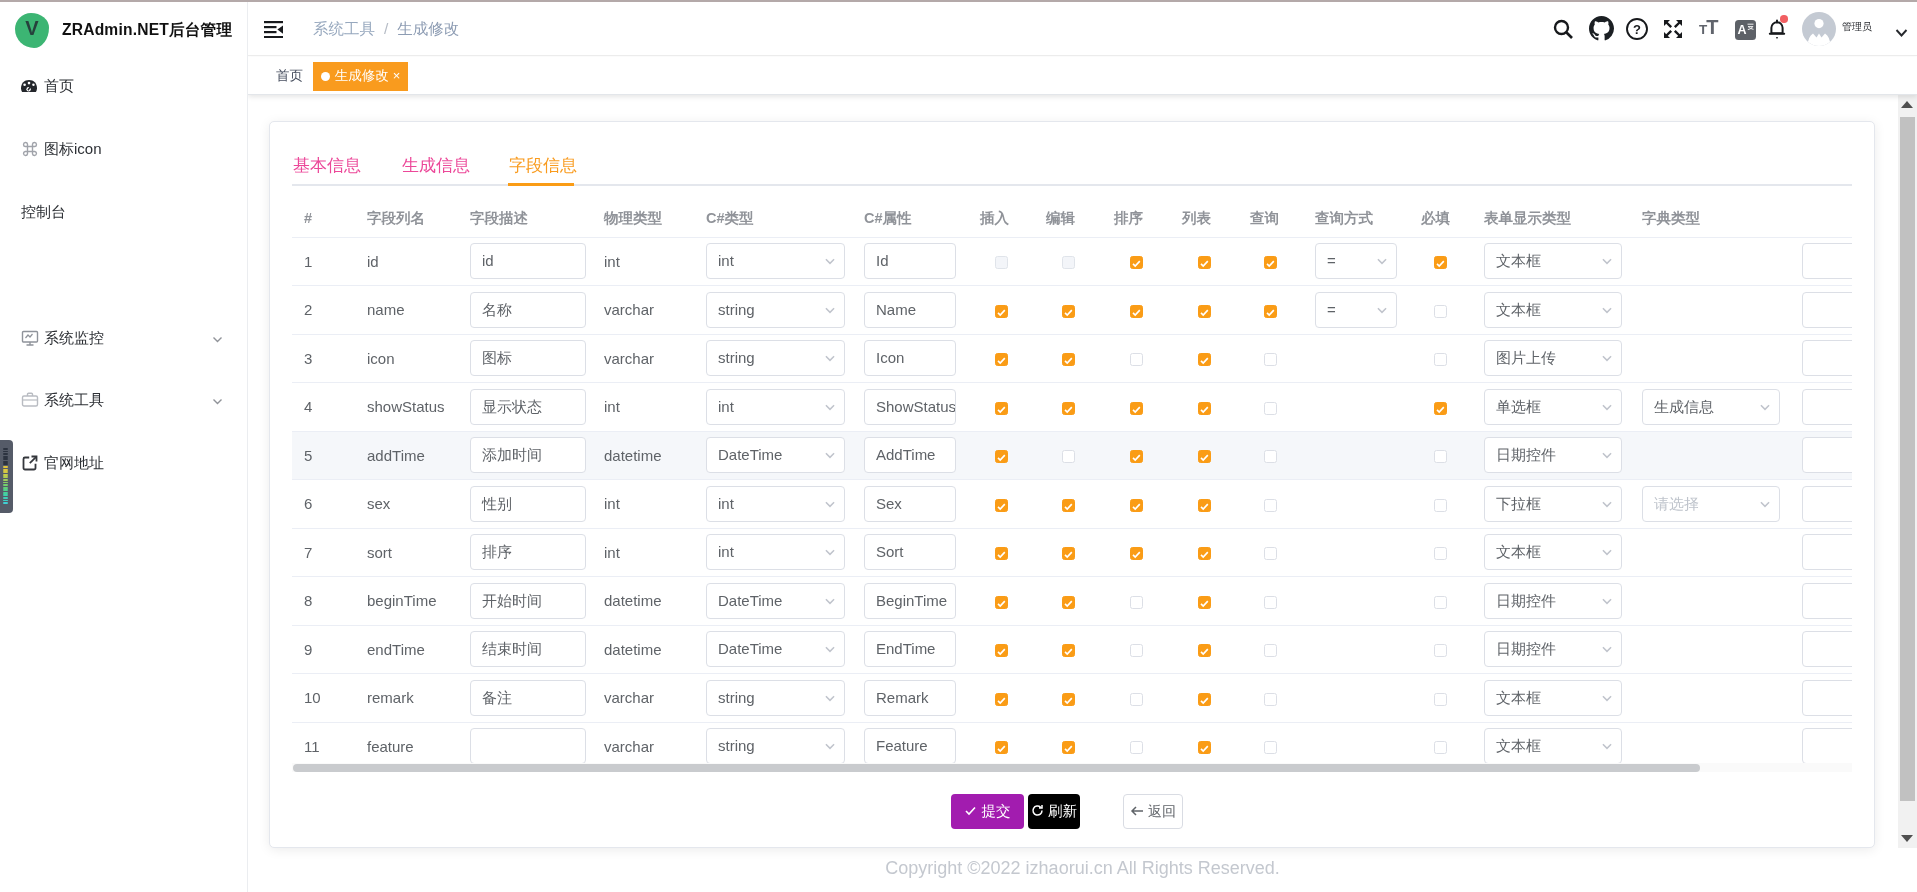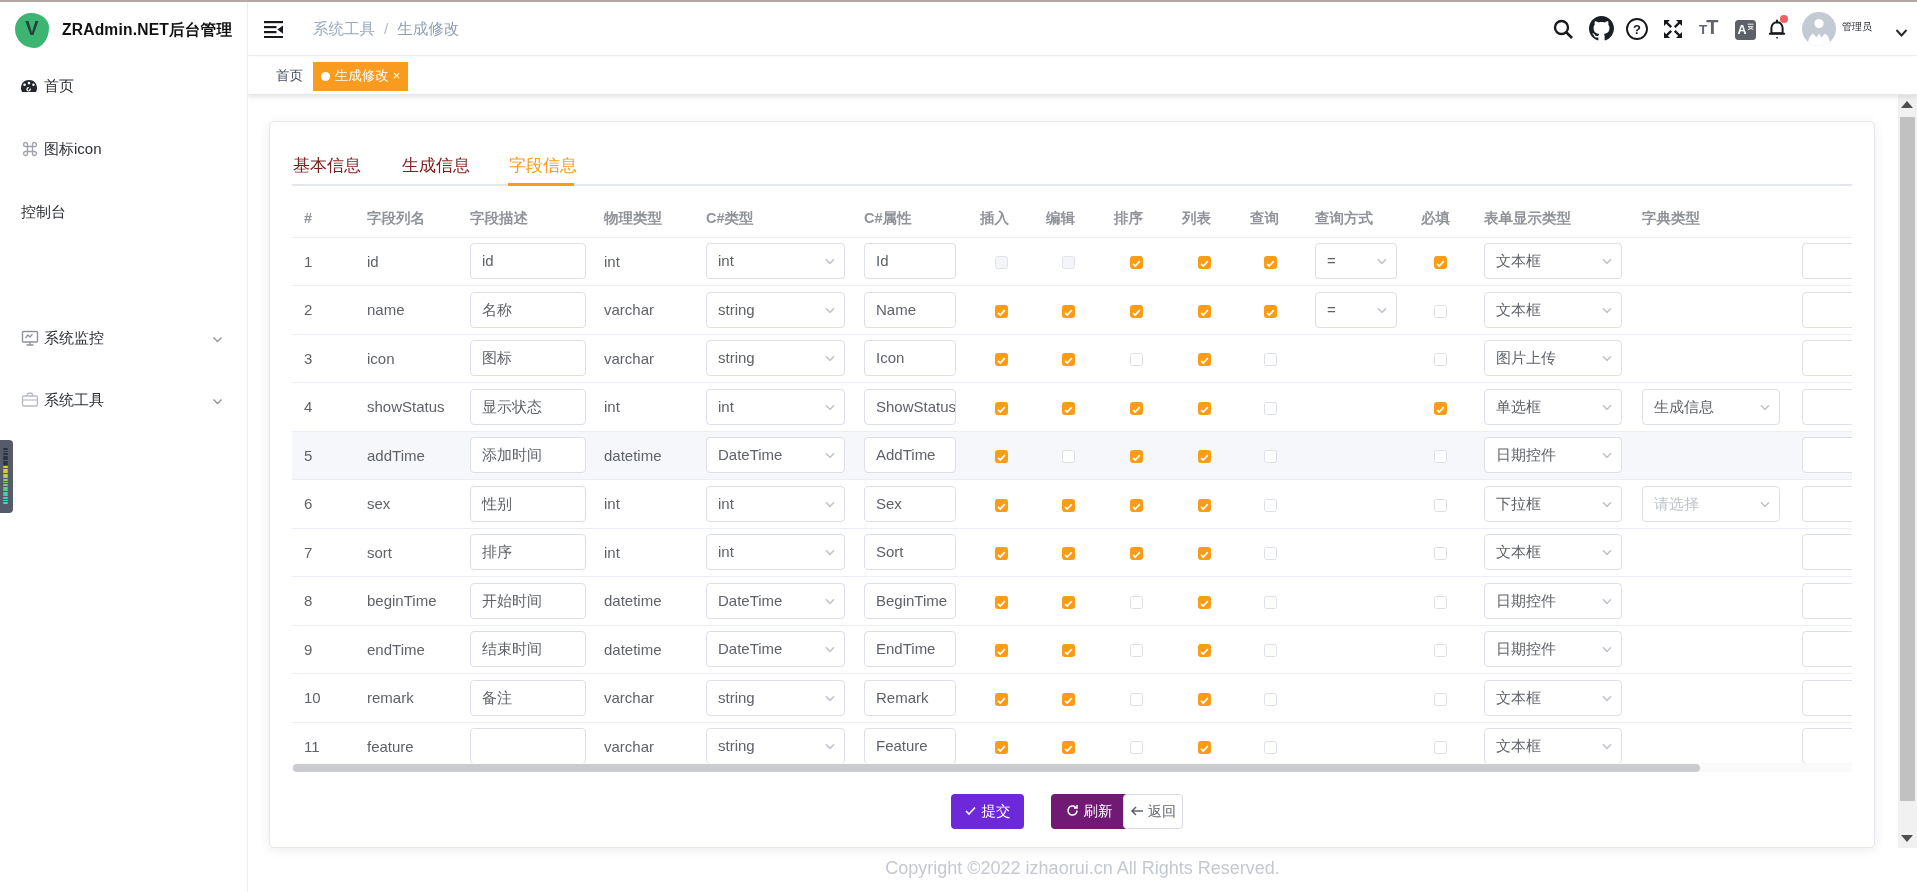--- a/index.html
+++ b/index.html
@@ -32,21 +32,21 @@
 #tagsbar{position:absolute;left:248px;top:57px;width:1669px;height:38px;background:#fff;border-bottom:1px solid #e3e6ea;box-shadow:0 2px 5px rgba(0,0,0,.10);z-index:8}
 .tag{position:absolute;top:5px;height:29px;line-height:27px;font-size:13.5px}
 #tag1{left:22px;padding:0 6px;color:#495060;background:#fff}
 #tag2{left:65px;width:95px;background:#f99b1e;color:#fff;text-align:center}
 #tag2 .dot{display:inline-block;width:9px;height:9px;background:#fff;border-radius:50%;margin-right:5px;vertical-align:-1px}
 #tag2 .x{margin-left:4px;font-size:13px}
 
 #main{position:absolute;left:248px;top:95px;width:1650px;height:753px;background:#fff;z-index:1}
 #card{position:absolute;left:21px;top:26px;width:1606px;height:727px;background:#fff;border:1px solid #e4e7ed;border-radius:5px;box-shadow:0 2px 12px rgba(0,0,0,.08)}
 
-.tab{position:absolute;top:24px;height:40px;line-height:40px;font-size:17px;color:#7f1d1d}
+.tab{position:absolute;top:24px;height:40px;line-height:40px;font-size:17px;color:#ec4899}
 #tabline{position:absolute;left:22px;top:62px;width:1560px;height:2px;background:#e4e7ed}
 #tabact{position:absolute;left:238px;top:61px;width:66px;height:3px;background:#fa9c16}
 
 #tblwrap{position:absolute;left:22px;top:78px;width:1560px;height:572px;overflow:hidden}
 table{border-collapse:collapse;table-layout:fixed;width:1655px;font-size:15px;color:#5f6368}
 col.c1{width:63px}col.c2{width:103px}col.c3{width:134px}col.c4{width:102px}
 col.c5{width:158px}col.c6{width:116px}col.c7{width:66px}col.c8{width:68px}
 col.c9{width:68px}col.c10{width:68px}col.c11{width:65px}col.c12{width:106px}
 col.c13{width:63px}col.c14{width:158px}col.c15{width:160px}col.c16{width:157px}
 thead th{height:37px;padding:0 12px;font-size:14.5px;font-weight:bold;color:#909399;text-align:left;border-bottom:1px solid #ebeef5;background:#fff}
@@ -61,22 +61,22 @@
 .sel .car{position:absolute;right:7px;top:10px}
 .cb{display:inline-block;width:13px;height:13px;border:1px solid #dcdfe6;border-radius:2.5px;background:#fff;vertical-align:middle}
 .cb.on{background:#fa9c16;border-color:#fa9c16}
 .cb.on svg{display:block;margin:1px auto 0}
 .cb.dis{background:#f3f5f9;border-color:#e0e4ea}
 
 #hscroll{position:absolute;left:22px;top:641px;width:1560px;height:9px;background:#fafafa}
 #hthumb{position:absolute;left:1px;top:1px;width:1407px;height:8px;background:#c9cbce;border-radius:4px}
 
 .btn{position:absolute;top:672px;height:35px;width:72px;border-radius:4px;font-size:14.5px;line-height:35px;text-align:center}
-#btn1{left:681px;width:73px;background:#6d28d9;color:#fff}
-#btn2{left:781px;width:77px;background:#701a75;color:#fff}
+#btn1{left:681px;width:73px;background:#a21caf;color:#fff}
+#btn2{left:758px;width:52px;background:#000000;color:#fff}
 #btn3{left:853px;width:60px;background:#fff;color:#5f6368;border:1px solid #d9dce3;line-height:33px;font-size:14px}
 
 #footer{position:absolute;left:248px;top:848px;width:1669px;height:44px;background:#fff}
 #footer div{margin-top:10px;text-align:center;font-size:18px;color:#c4c8cf}
 
 #vscroll{position:absolute;left:1898px;top:95px;width:19px;height:753px;background:#f1f1f1}
 #vthumb{position:absolute;left:2px;top:22px;width:15px;height:684px;background:#c1c1c1}
 .varrow{position:absolute;left:3px;width:0;height:0}
 </style>
 </head>
@@ -126,20 +126,28 @@
   <div class="mitem" style="top:368px">
       <span class="mico"><svg width="18" height="18" viewBox="0 0 18 18" style="">
           <rect x="1.5" y="5" width="15" height="10" rx="1.5" fill="none" stroke="#b9bcc2" stroke-width="1.4"></rect>
           <path d="M6.5 5V3.2a1 1 0 0 1 1-1h3a1 1 0 0 1 1 1V5" fill="none" stroke="#b9bcc2" stroke-width="1.4"></path>
           <path d="M1.5 9h15" stroke="#b9bcc2" stroke-width="1.2"></path>
         </svg></span>
       <span class="mtxt">系统工具</span>
       <span class="arr"><svg width="13" height="13" viewBox="0 0 13 13">
           <path d="M2.5 4.5L6.5 8.5 10.5 4.5" fill="none" stroke="#909399" stroke-width="1.4"></path>
         </svg></span>
+    </div>
+  <div class="mitem" style="top:431px">
+      <span class="mico"><svg width="18" height="18" viewBox="0 0 18 18" style="">
+          <path d="M14.5 9.8v4.2a1.5 1.5 0 0 1-1.5 1.5H4a1.5 1.5 0 0 1-1.5-1.5V5A1.5 1.5 0 0 1 4 3.5h4.2" fill="none" stroke="#34373c" stroke-width="1.8"></path>
+          <path d="M10.5 2.5h5v5" fill="none" stroke="#34373c" stroke-width="1.8"></path>
+          <path d="M15.2 2.8L8.8 9.2" stroke="#34373c" stroke-width="1.8"></path>
+        </svg></span>
+      <span class="mtxt">官网地址</span>
     </div>
   <div id="devbar">
       <i style="background:#2c3340"></i>
       <i style="background:#2c3340"></i>
       <i style="background:#2c3340"></i>
       <i style="background:#2c3340"></i>
       <i style="background:#2c3340"></i>
       <i style="background:#2c3340"></i>
       <i style="background:#2c3340"></i>
       <i style="background:#e0c43c"></i>

